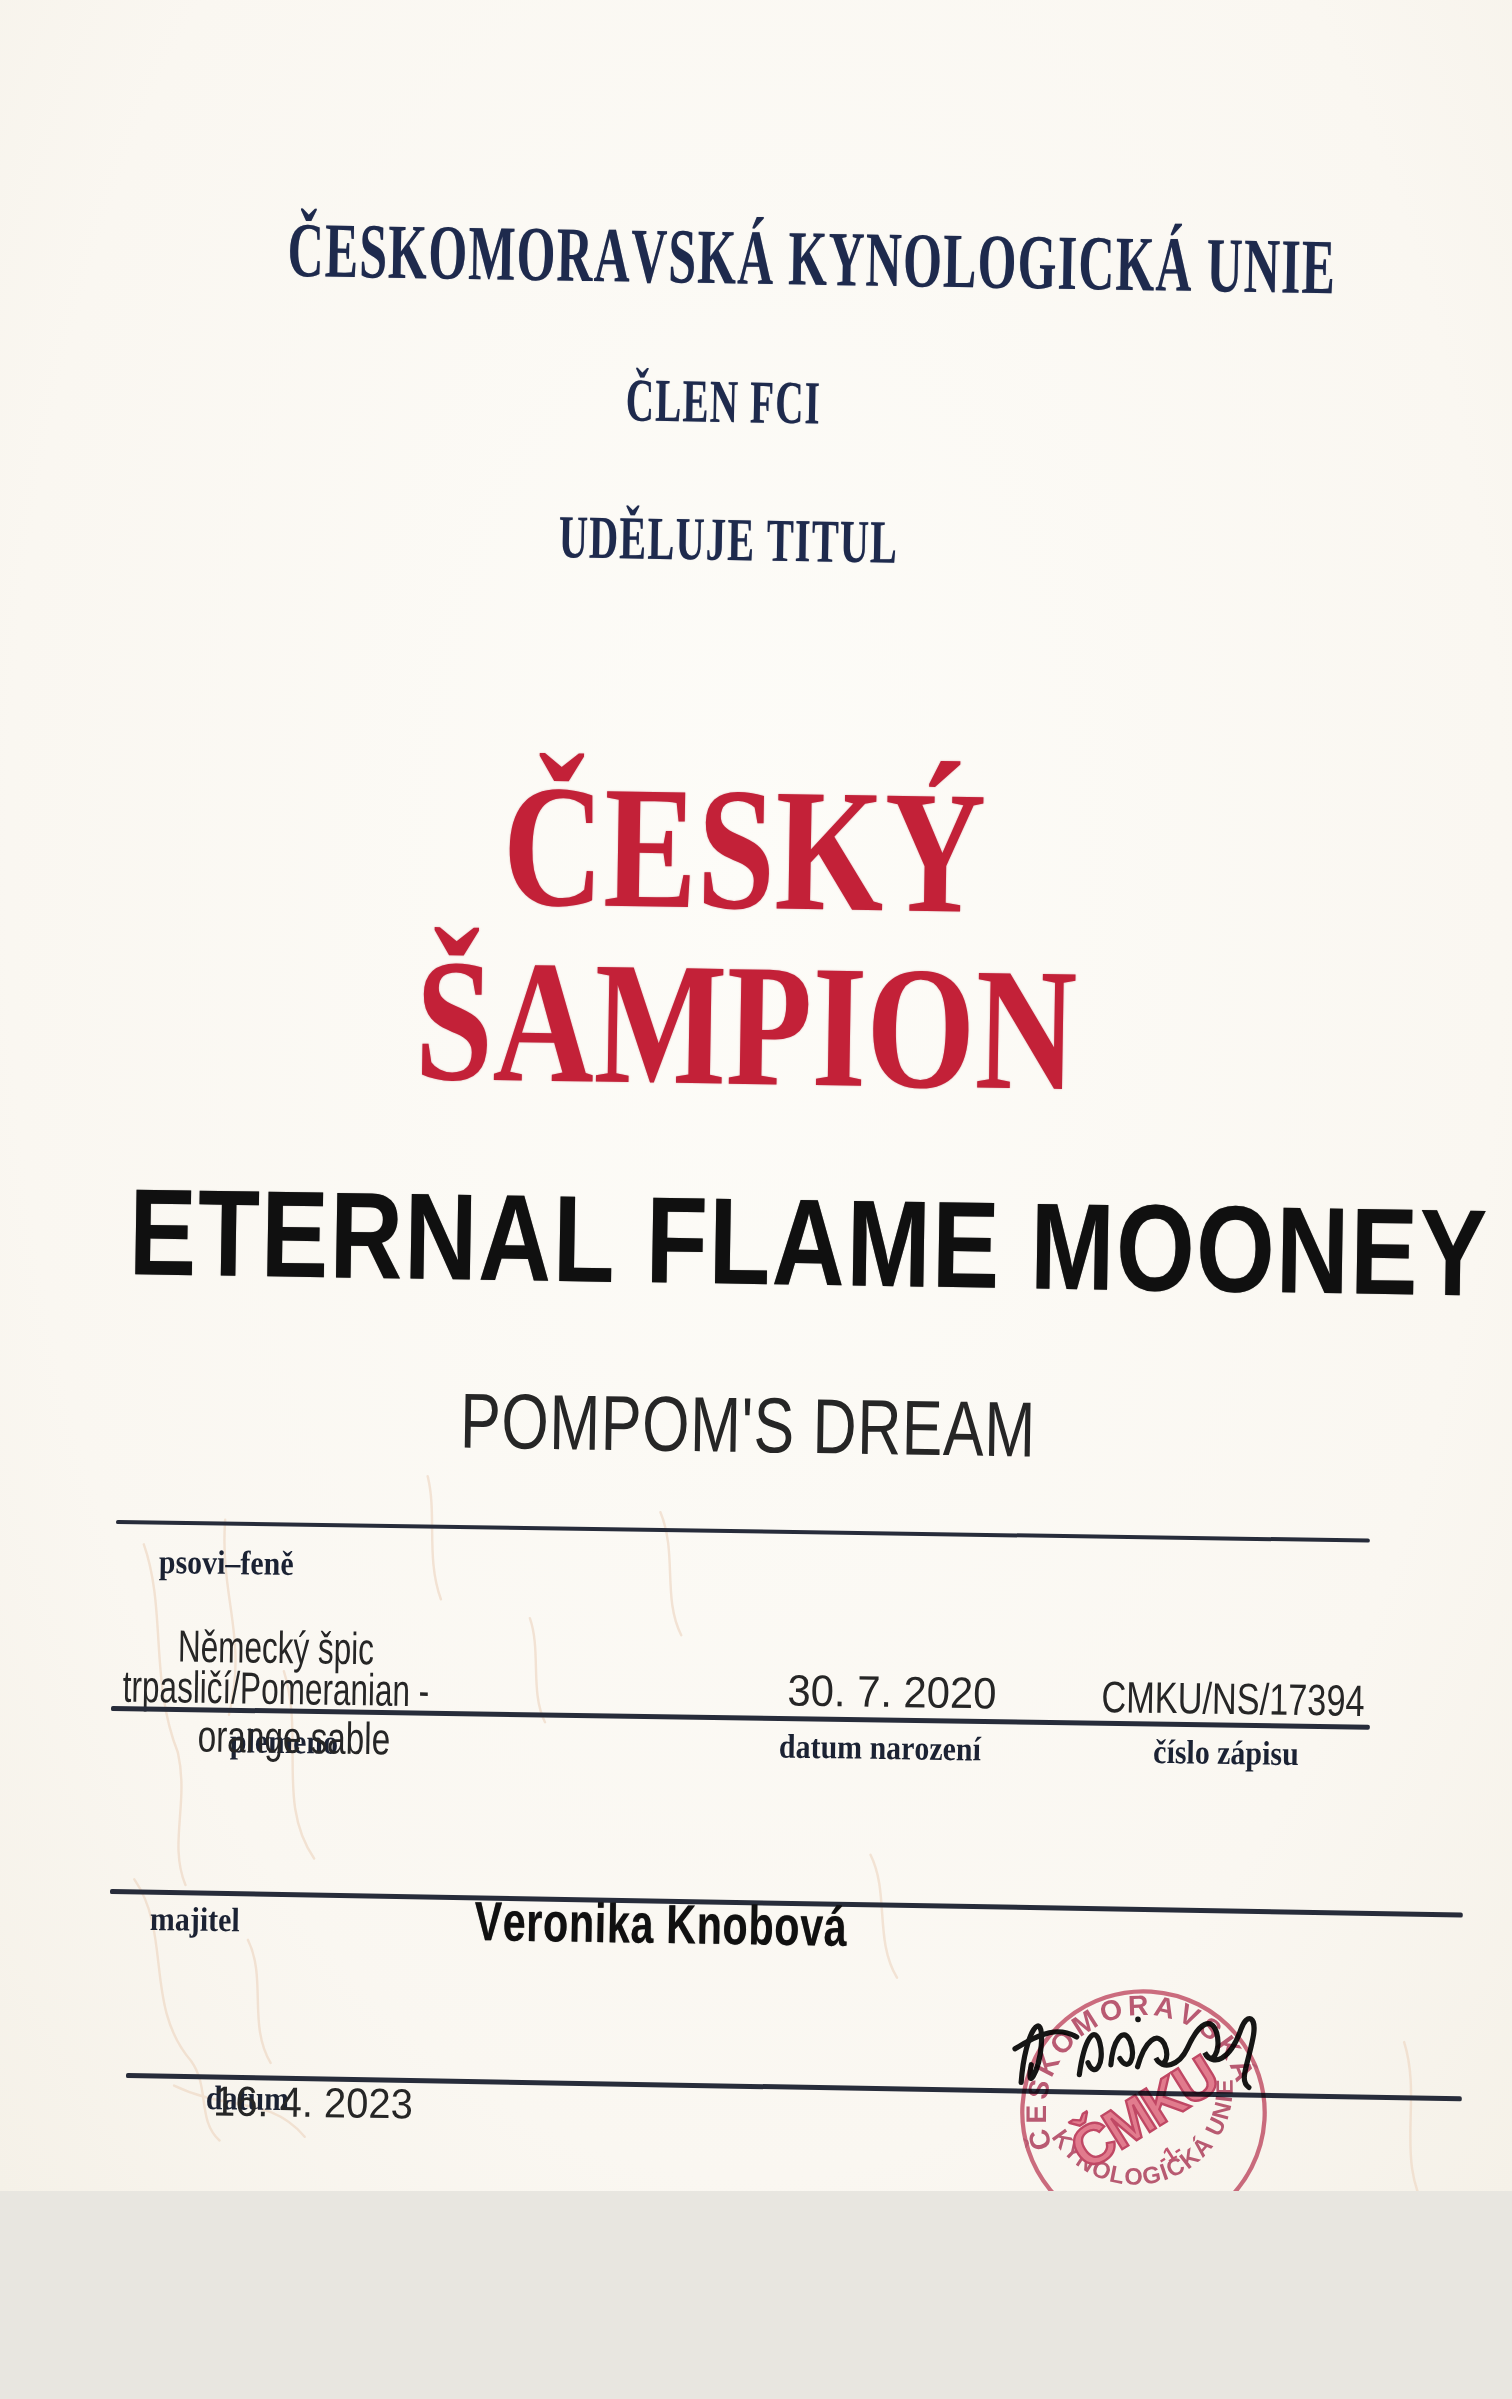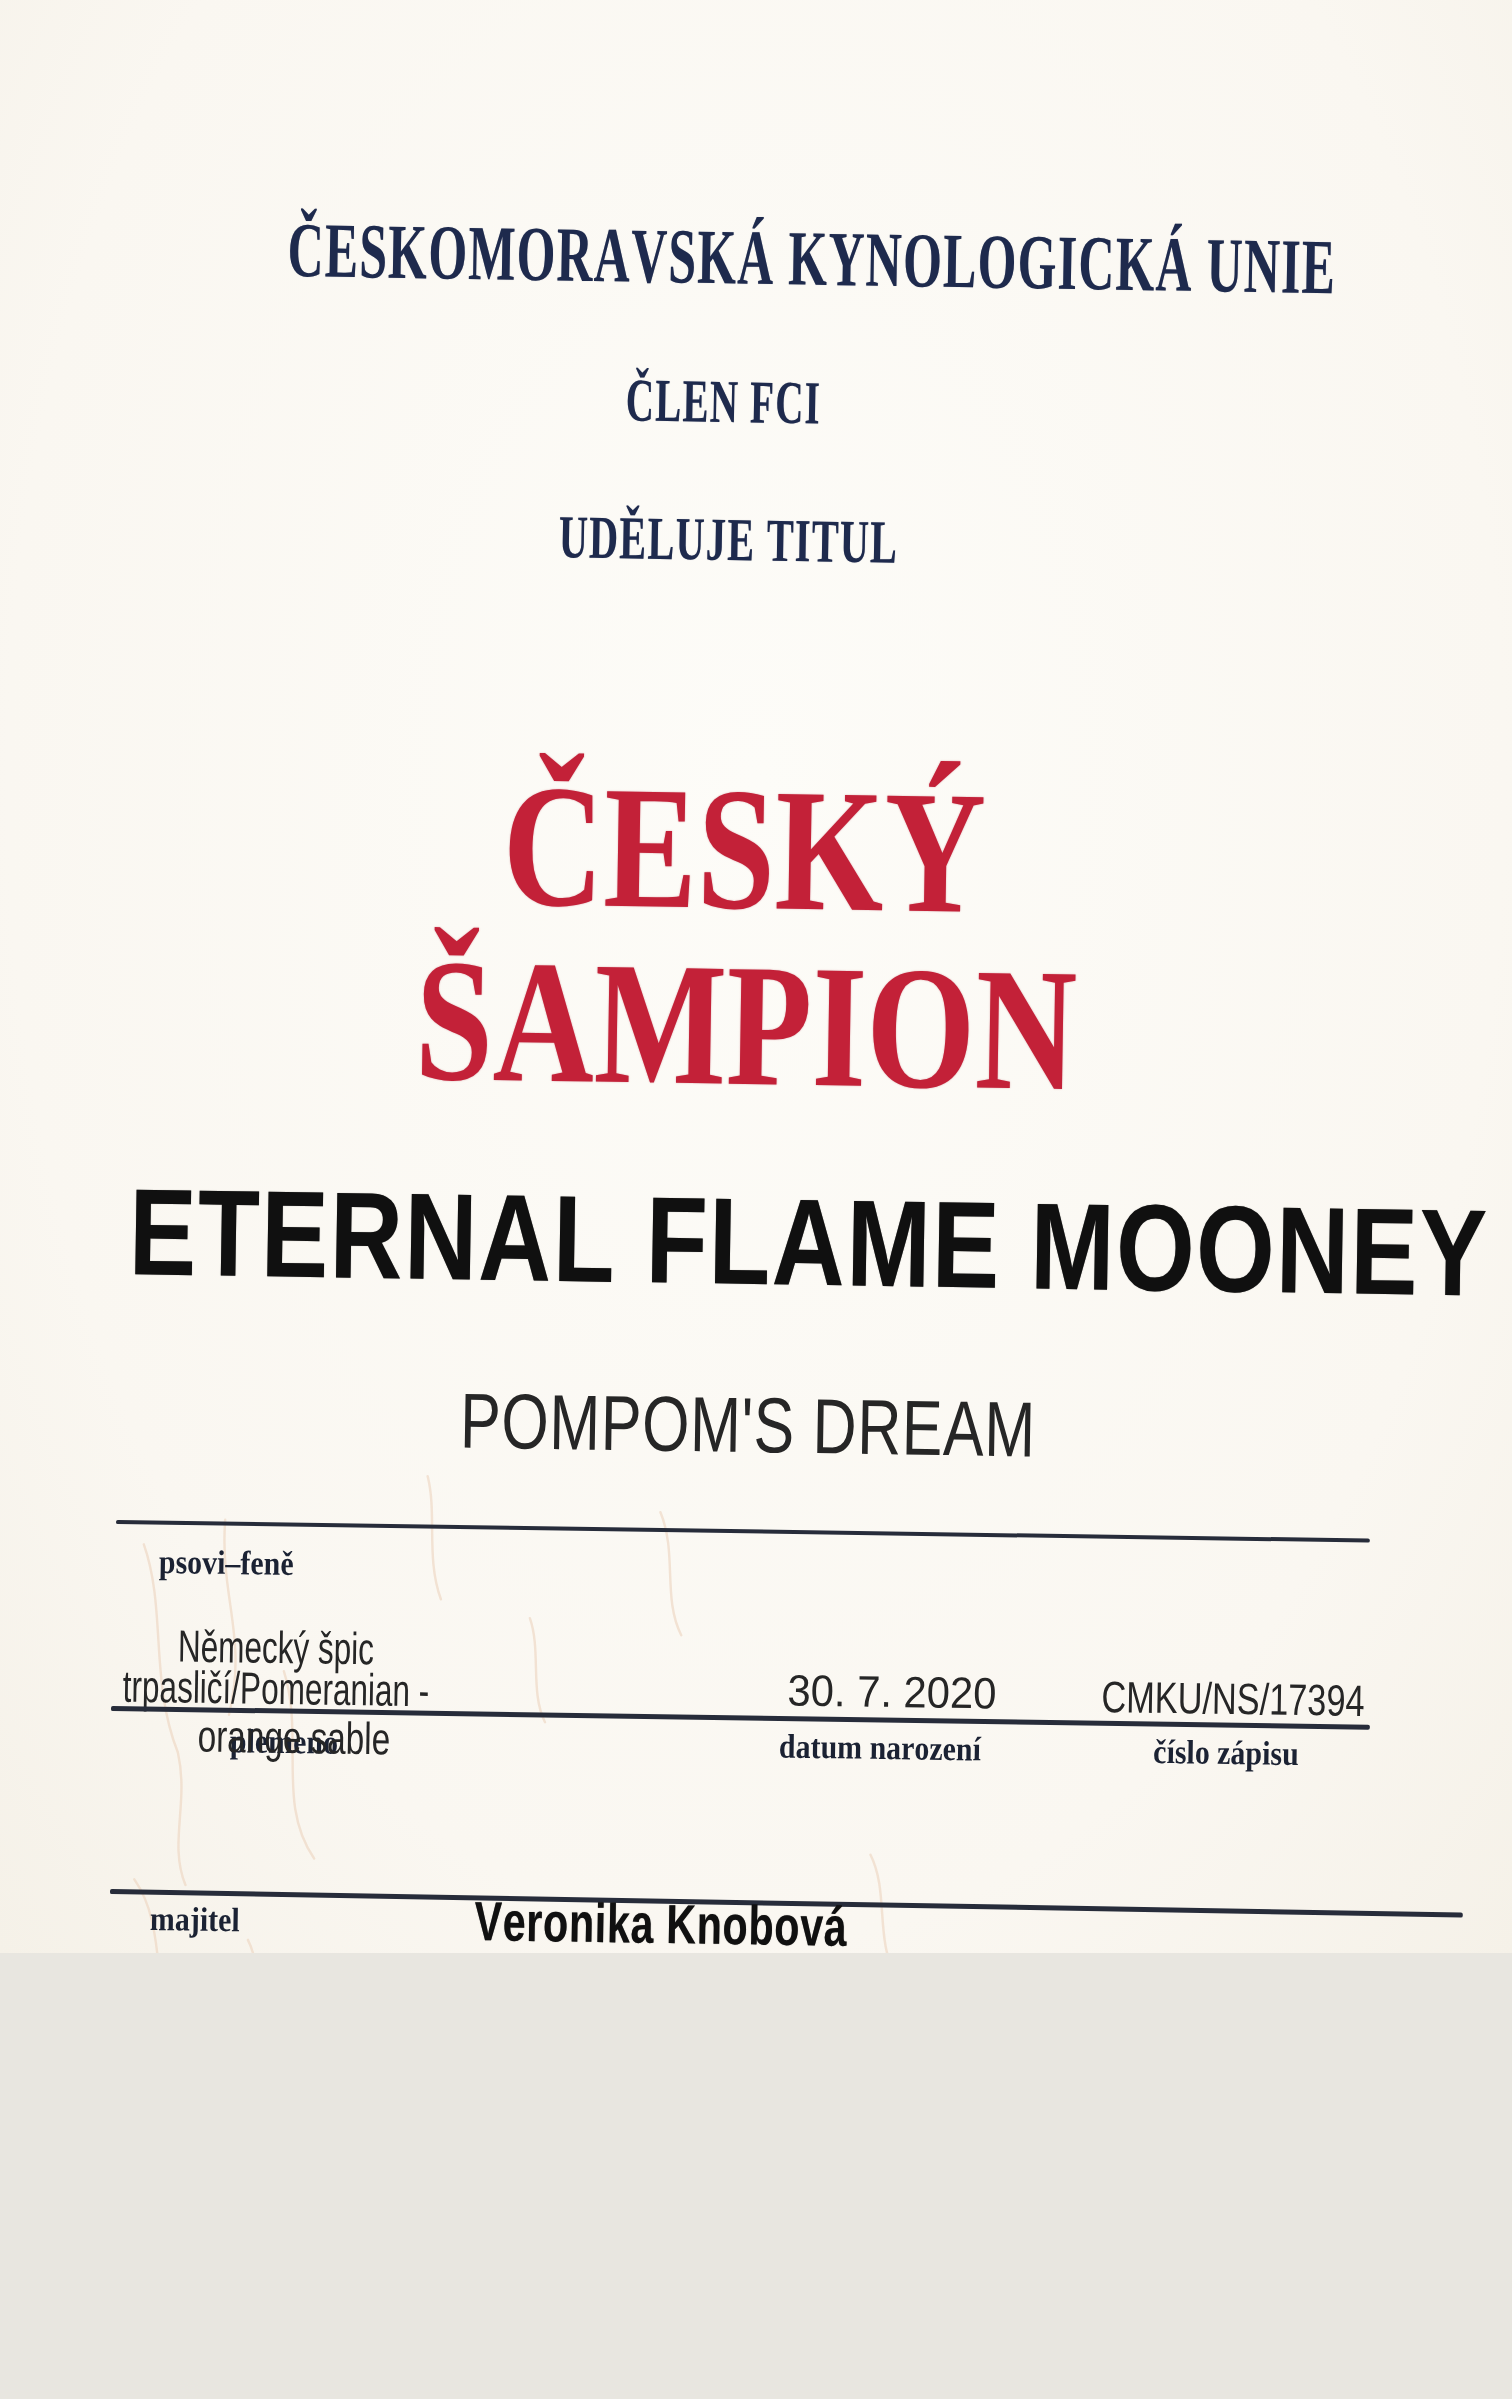--- a/index.html
+++ b/index.html
@@ -1,16 +1,16 @@
 <!DOCTYPE html>
 <html style="font-size:15px"><head>
 <meta charset="utf-8">
 <style>
   html,body{margin:0;padding:0;background:#e8e6e0;}
-  .page{position:relative;width:1512px;height:1953px;margin:0 auto;overflow:hidden;
+  .page{position:relative;width:1512px;height:2191px;margin:0 auto;overflow:hidden;
         background:#fbf9f4;
         background-image:radial-gradient(ellipse at 50% 40%, #fdfcf8 0%, #faf7f1 70%, #f5f1e8 100%);
         font-kerning:none;}
   .abs{position:absolute;white-space:nowrap;}
   .c{text-align:center;}
   .navy{font-family:"Liberation Serif",serif;color:#1e2a4d;font-weight:700;
         text-shadow:0 0 0.9px rgba(30,42,77,.45);}
   .red{font-family:"Liberation Serif",serif;color:#c32138;font-weight:600;
        text-shadow:0 0 1.9px rgba(163,21,44,.4);}
   .lab{font-family:"Liberation Serif",serif;color:#1b2233;font-weight:700;}

